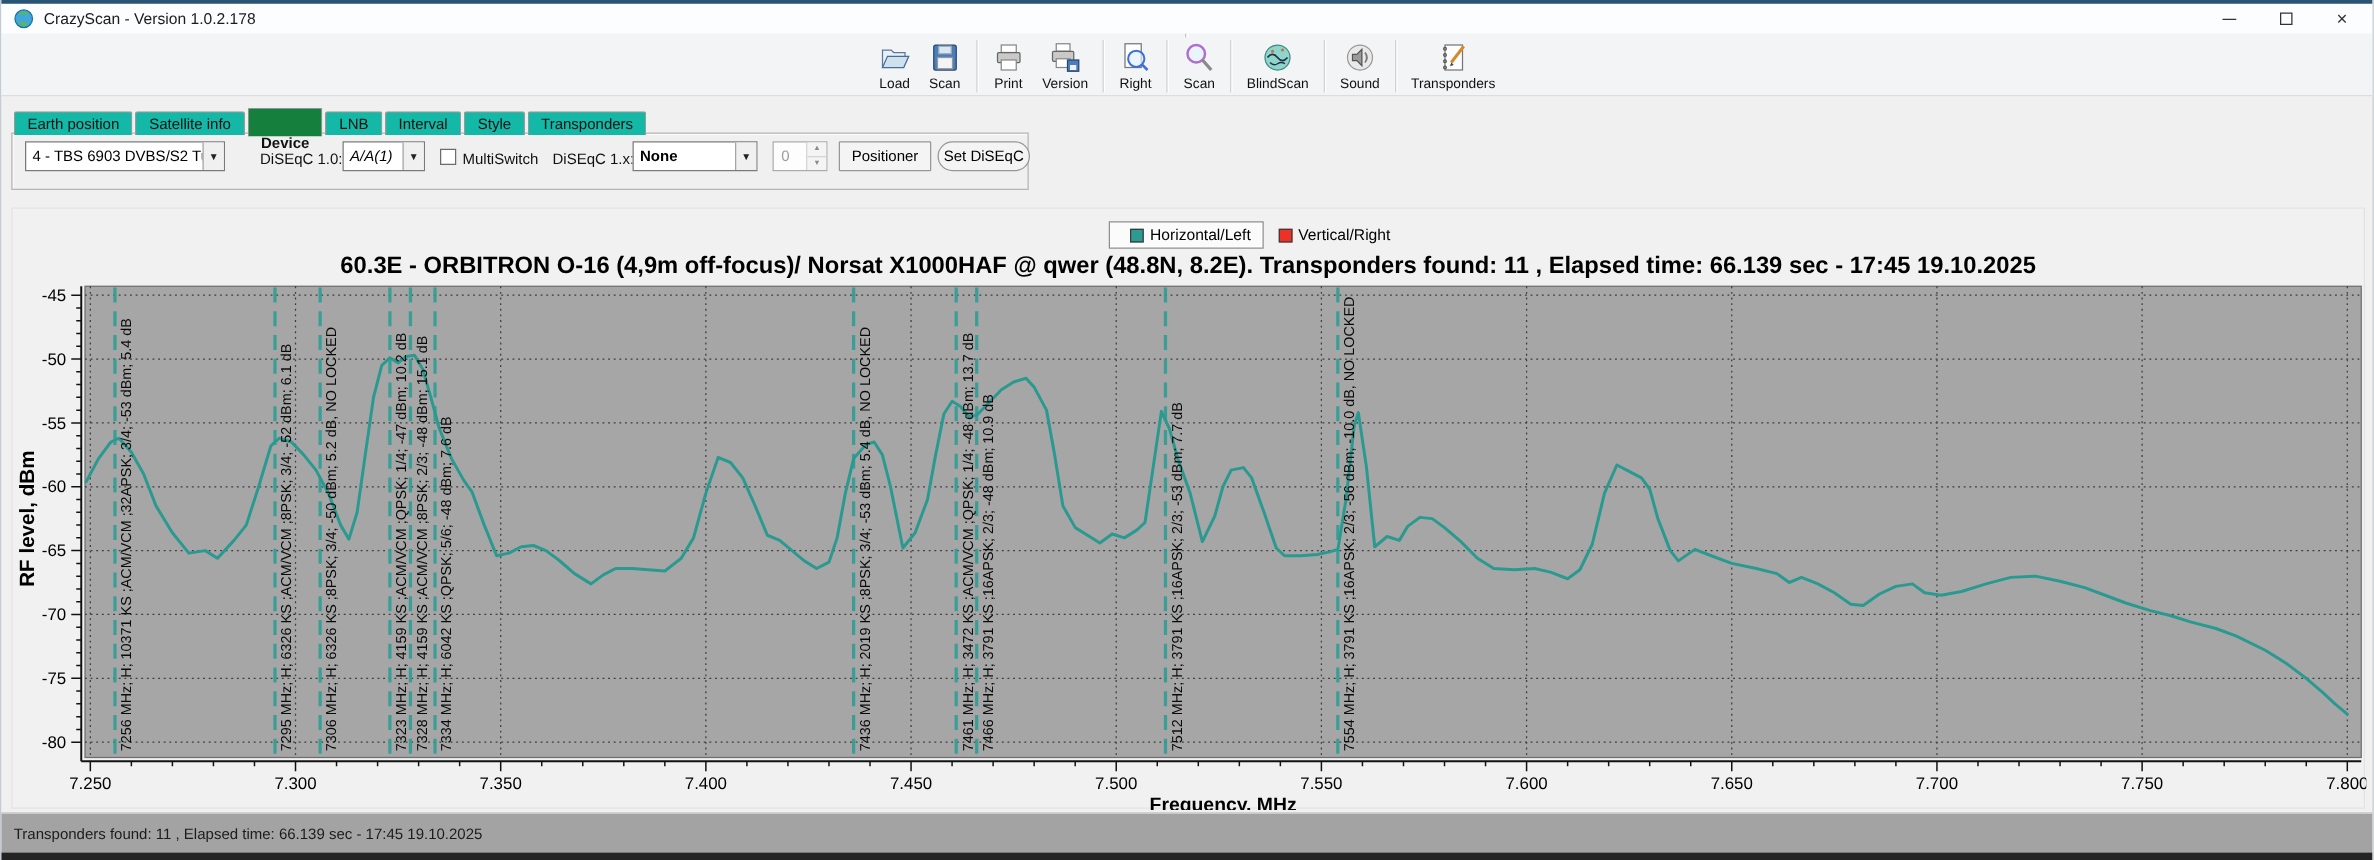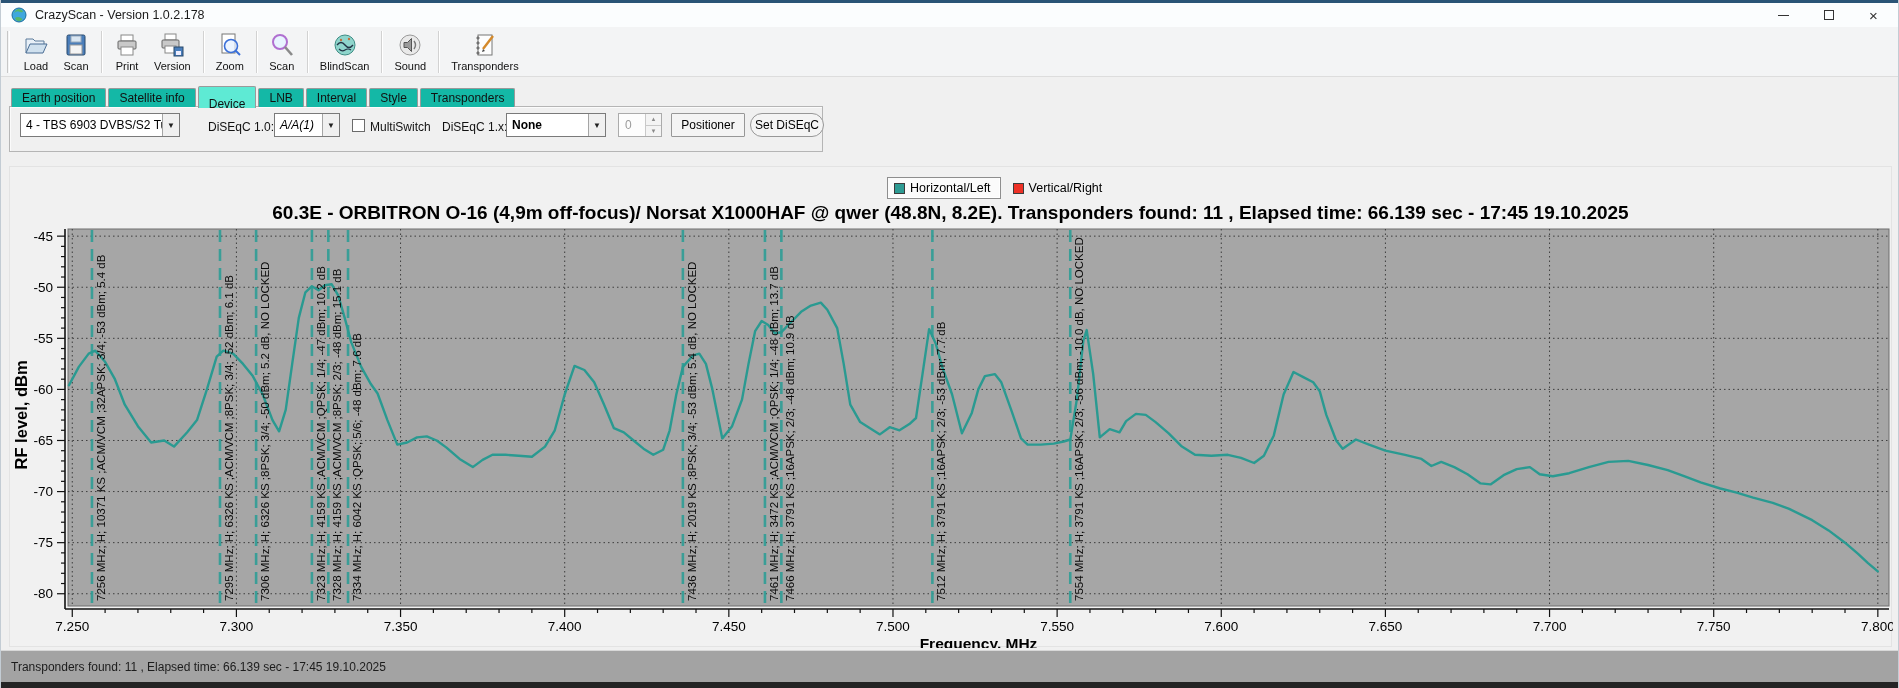--- a/index.html
+++ b/index.html
@@ -14,53 +14,53 @@
   .titlebar { position:absolute; left:0; top:3px; width:100%; height:24px; background:#fbfdfe; display:flex; align-items:center; }
   .app-icon { width:16px; height:16px; margin-left:10px; }
   .title-text { margin-left:8px; font-size:12.5px; color:#1b1b1b; }
   .win-btns { position:absolute; right:2px; top:0; height:24px; display:flex; }
   .win-btn { width:45px; height:24px; display:flex; align-items:center; justify-content:center; color:#222; }
   .glyph-min { width:11px; height:1px; background:#333; display:block;}
   .glyph-max { width:10px; height:10px; border:1.3px solid #333; display:block;}
   .glyph-close { font-size:15px; line-height:1; color:#333;}
 
   
-  .toolbar { position:absolute; left:0; top:27px; width:100%; height:50px; background:#f3f4f5; border-bottom:1px solid #dddddd; display:flex; align-items:center; }
+  .toolbar { position:absolute; left:0; top:27px; width:100%; height:50px; background:#f3f4f5; border-bottom:1px solid #dddddd; display:flex; align-items:center;flex-direction:column; }
   .tb-grip { width:3px; height:42px; border-left:1px solid #c7c7c7; border-right:1px solid #ffffff; margin:0 6px 0 6px; }
   .tb-btn { height:46px; padding:2px 6px; display:flex; flex-direction:column; align-items:center; justify-content:space-between; border:1px solid transparent; border-radius:3px; }
   .tb-icon { width:26px; height:26px; }
   .tb-label { font-size:11px; color:#111; white-space:nowrap; }
   .tb-sep { width:1px; height:42px; background:#d2d2d2; margin:0 5px; box-shadow:1px 0 0 #ffffff; }
 
   
   .tabstrip { position:absolute; left:10px; top:86px; display:flex; align-items:flex-end; z-index:3; }
   .tab { height:19px; padding:2px 10px 2px 10px; font-size:12px; color:#111; background:#14b8a6;
          border:1px solid #9a9a9a; border-bottom:none; border-radius:2px 2px 0 0; margin-right:0px; white-space:nowrap; }
   .tab + .tab { border-left:1px solid #9a9a9a; margin-left:2px;}
-  .tab.active { height:22px; background:#5eead4; position:relative; z-index:4; margin-bottom:-1px; padding-top:10px; }
+  .tab.active { height:22px; background:#15803d; position:relative; z-index:4; margin-bottom:-1px; padding-top:20px;font-weight:bold; }
   .panel { position:absolute; left:8px; top:106px; width:814px; height:46px; background:#f0f0f0;
            border:1px solid #b5b5b5; box-shadow:inset 1px 1px 0 #fbfbfb; z-index:2;}
   .lbl { position:absolute; font-size:12px; color:#111; top:13px; white-space:nowrap;}
   .combo { position:absolute; top:6px; height:24px; background:#fff; border:1px solid #7a7a7a; display:flex; align-items:center; }
   .combo-text { flex:1; font-size:12px; padding:0 5px; color:#000; white-space:nowrap; overflow:hidden;}
   .combo-arrow { width:17px; height:100%; border-left:1px solid #a5a5a5; background:#f0f0f0; display:flex; align-items:center; justify-content:center; font-size:8px; color:#222;}
   .checkbox { position:absolute; top:12px; width:13px; height:13px; background:#fff; border:1px solid #6b6b6b; }
   .spinner { position:absolute; top:6px; height:24px; background:#fdfdfd; border:1px solid #ababab; display:flex; }
   .spin-val { flex:1; font-size:12px; color:#9b9b9b; display:flex; align-items:center; padding-left:6px;}
   .spin-btns { width:16px; border-left:1px solid #c9c9c9; display:flex; flex-direction:column; }
   .spin-btns div { flex:1; display:flex; align-items:center; justify-content:center; font-size:6px; color:#8a8a8a; background:#f4f4f4;}
   .spin-btns div:first-child { border-bottom:1px solid #c9c9c9; }
   .btn { position:absolute; top:6px; height:24px; background:#f4f4f4; border:1px solid #979797; font-size:12px; color:#000;
          display:flex; align-items:center; justify-content:center; border-radius:1px;}
 
   
   .chart { position:absolute; left:8px; top:166px; width:1883px; height:481px; background:#f1f1f1; border:1px solid #e3e3e3;}
   .legend { position:absolute; left:877px; top:10px; display:flex; gap:12px; align-items:center; }
   .legend-item { display:flex; align-items:center; gap:5px; font-size:12.5px; color:#000;}
-  .legend-item.boxed { border:1px solid #8e8e8e; background:#fbfbfb; padding:3px 9px 3px 6px; box-shadow:inset -1px -1px 0 #fff;}
+  .legend-item.boxed { border:1px solid #8e8e8e; background:#fbfbfb; padding:3px 9px 3px 16px; box-shadow:inset -1px -1px 0 #fff;}
   .swatch { width:11px; height:11px; border:1px solid #3c3c3c; display:inline-block;}
   .chart-title { position:absolute; top:35px; left:0; width:100%; text-align:center; font-size:19px; font-weight:bold; color:#000; white-space:nowrap;}
   #plot-wrap { position:absolute; left:0; top:61px; width:1883px; height:420px; }
 
   
   .statusbar { position:absolute; left:0; top:650px; width:100%; height:32px; background:#a3a3a3; border-top:1px solid #d8d8d8; display:flex; align-items:center;}
   .status-text { font-size:12px; color:#1c1c1c; margin-left:10px; }
 </style>
 </head>
 <body>
@@ -125,21 +125,21 @@
             </svg></span>
           <span class="tb-label">Version</span>
         </div>
         <div class="tb-sep"></div>
         <div class="tb-btn">
           <span class="tb-icon"><svg viewBox="0 0 26 26">
               <rect x="5" y="2" width="13" height="19" fill="#fff" stroke="#777"></rect>
               <circle cx="14" cy="14" r="6.5" fill="#e4efff" fill-opacity=".7" stroke="#3a6fd8" stroke-width="1.6"></circle>
               <line x1="18.5" y1="18.5" x2="23" y2="23" stroke="#3a6fd8" stroke-width="2"></line>
             </svg></span>
-          <span class="tb-label">Zoom</span>
+          <span class="tb-label">Right</span>
         </div>
         <div class="tb-sep"></div>
         <div class="tb-btn">
           <span class="tb-icon"><svg viewBox="0 0 26 26">
               <circle cx="11" cy="10" r="7" fill="#e8f4ff" stroke="#b06fd0" stroke-width="2"></circle>
               <line x1="16" y1="15" x2="23" y2="23" stroke="#8a8a8a" stroke-width="2.6"></line>
             </svg></span>
           <span class="tb-label">Scan</span>
         </div>
         <div class="tb-sep"></div>

